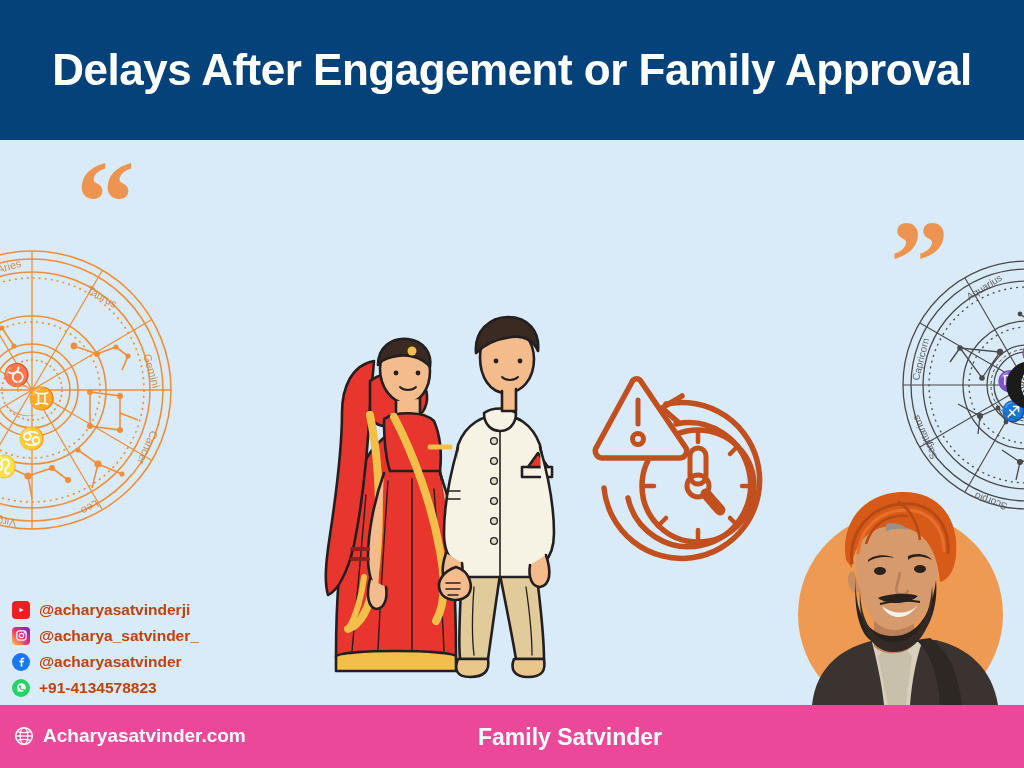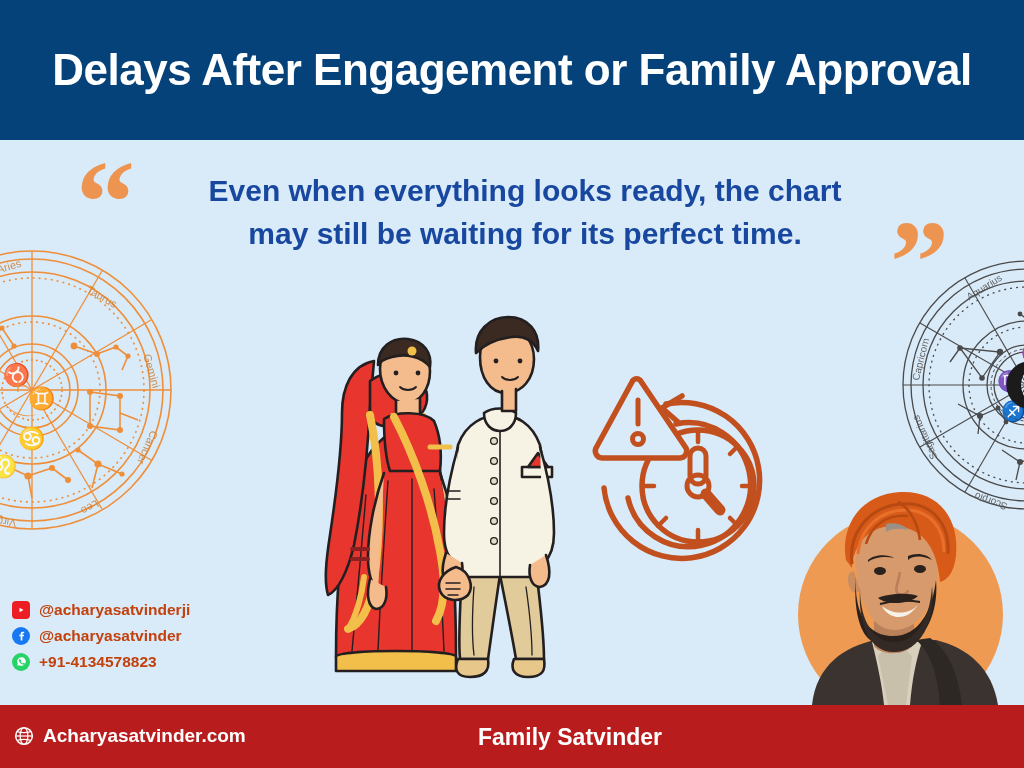--- a/index.html
+++ b/index.html
@@ -93,21 +93,21 @@
   .badge-instagram { background:linear-gradient(45deg,#f9ce34 0%,#ee2a7b 50%,#6228d7 100%); }
   .badge-facebook { background:#1877f2; border-radius:50%; }
   .badge-whatsapp { background:#25d366; border-radius:50%; }
   .social-handle {
     color:#c2410c; font-size:15.5px; font-weight:bold; white-space:nowrap;
   }
 
   
   .footer {
     position:absolute; left:0; top:705px; width:1024px; height:63px;
-    background:#b91c1c;
+    background:#ec4899;
   }
   .footer-site {
     position:absolute; left:14px; top:20px;
     display:flex; align-items:center;
   }
   .globe-icon { width:20px; height:20px; margin-right:9px; flex:0 0 auto; }
   .footer-site-text { color:#ffffff; font-size:19px; font-weight:bold; }
   .footer-name {
     position:absolute; left:478px; top:19px;
     color:#ffffff; font-size:23px; font-weight:bold; white-space:nowrap;
@@ -263,24 +263,20 @@
         <text x="180" y="238" transform="rotate(164 180 238)">Libra</text>
       </g>
       <g stroke="#4a4a4a" stroke-width="1" fill="none">
         <circle cx="125" cy="125" r="36" stroke-dasharray="3 3"></circle>
       </g>
       <path d="M140 104 a24 24 0 1 0 0 42 a19 19 0 1 1 0 -42 z" fill="#1b1b1b" stroke="none"></path>
     </svg>
 
     <div class="quote-block">
       <span class="quote-open">“</span>
-      <div class="quote-text">
-        <div>Even when everything looks ready, the chart</div>
-        <div>may still be waiting for its perfect time.</div>
-      </div>
       <span class="quote-close">”</span>
     </div>
 
     <svg class="couple" viewBox="0 0 340 400">
       <g stroke="#231f20" stroke-width="2.6" stroke-linejoin="round" stroke-linecap="round">
 
         <path d="M92 362 C92 280 100 212 118 172 C130 146 148 134 162 134 C176 134 190 150 196 176 C208 226 212 292 212 362 Z" fill="#e8352e"></path>
         <path d="M92 362 C92 354 212 354 212 362 L212 376 L92 376 Z" fill="#f2c04a"></path>
         <g fill="none" stroke="#231f20" stroke-width="1.4">
           <path d="M122 200 C118 250 112 310 108 356"></path>
@@ -446,20 +442,30 @@
 
       <div class="social-row">
         <span class="social-badge badge-youtube">
           <svg viewBox="0 0 24 24" width="12" height="12">
               <path d="M9 7.5 L17 12 L9 16.5 Z" fill="#ffffff"></path>
             </svg>
         </span>
         <span class="social-handle">@acharyasatvinderji</span>
       </div>
 
+      <div class="social-row">
+        <span class="social-badge badge-instagram">
+          <svg viewBox="0 0 24 24" width="13" height="13">
+            <rect x="3.5" y="3.5" width="17" height="17" rx="5" fill="none" stroke="#ffffff" stroke-width="2.2"></rect>
+            <circle cx="12" cy="12" r="4" fill="none" stroke="#ffffff" stroke-width="2.2"></circle>
+            <circle cx="17.3" cy="6.8" r="1.3" fill="#ffffff"></circle>
+          </svg>
+        </span>
+        <span class="social-handle">@acharya_satvinder_</span>
+      </div>
 
       <div class="social-row">
         <span class="social-badge badge-facebook">
           <svg viewBox="0 0 24 24" width="13" height="13">
               <path d="M14.5 8 L17 8 L17 5 L14 5 C11.8 5 10.5 6.4 10.5 8.6 L10.5 10.5 L8 10.5 L8 13.5 L10.5 13.5 L10.5 21 L13.6 21 L13.6 13.5 L16.3 13.5 L16.8 10.5 L13.6 10.5 L13.6 9 C13.6 8.3 13.9 8 14.5 8 Z" fill="#ffffff"></path>
             </svg>
         </span>
         <span class="social-handle">@acharyasatvinder</span>
       </div>
 

